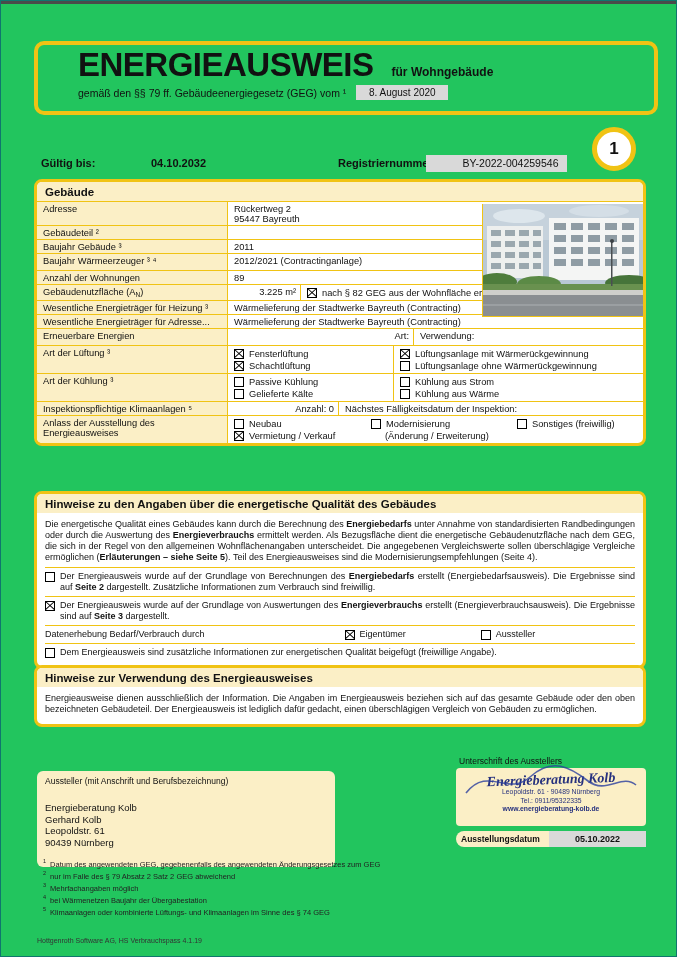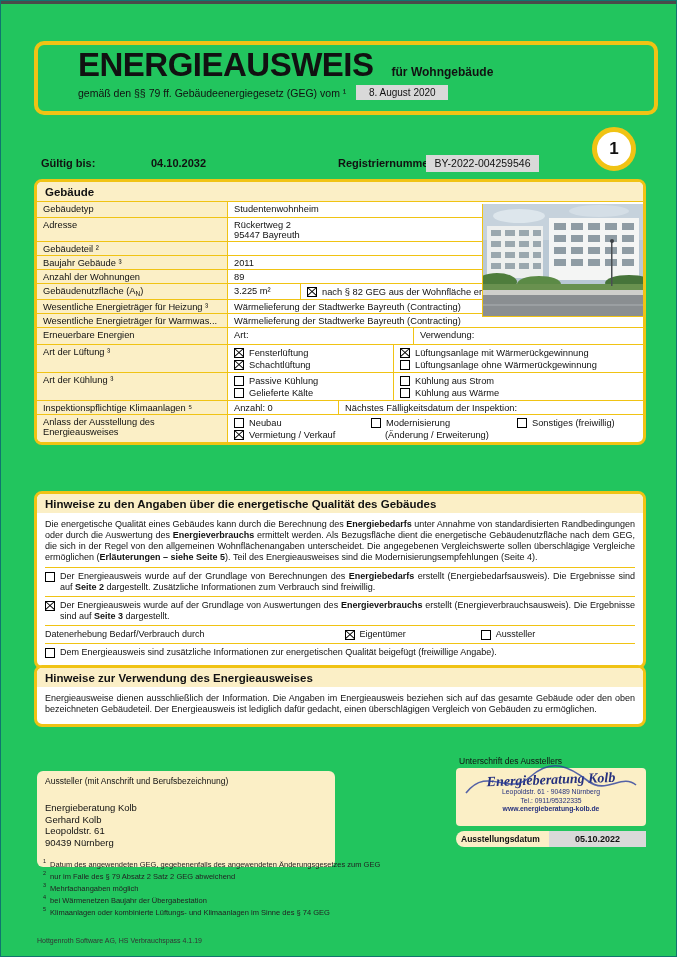--- a/index.html
+++ b/index.html
@@ -17,31 +17,31 @@
   .law-line{display:flex;align-items:center;gap:10px;font-size:10.5px;margin-top:2px;}
   .gray-box{background:var(--gray);text-align:center;font-size:10px;}
   .law-date{width:92px;padding:2px 0;}
 
   
   .valid-row{position:absolute;left:40px;top:154px;width:560px;height:18px;font-size:11px;}
   .valid-row .lab{font-weight:bold;position:absolute;top:2px;}
   .vl1{left:0;}
   .vd1{left:110px;}
   .vl2{left:297px;}
-  .reg-box{position:absolute;left:385px;top:0;width:113px;height:17px;line-height:17px;font-size:10.5px;}
+  .reg-box{position:absolute;left:385px;top:0;width:113px;height:17px;line-height:17px;font-size:10.5px;padding-left:28px;}
   .page-badge{position:absolute;left:591px;top:126px;width:34px;height:34px;border:5px solid var(--y);border-radius:50%;text-align:center;line-height:34px;font-size:17px;font-weight:bold;background:#fff;}
 
   
   .gbox{position:absolute;left:33px;top:178px;width:606px;border:3px solid var(--y);border-radius:8px;overflow:hidden;background:#fff;}
   .sec-title{background:var(--cream);font-weight:bold;font-size:11.5px;padding:4px 8px 3px;}
   .trow{display:flex;border-top:1px solid var(--y);align-items:stretch;font-size:9.3px;}
   .tlabel{width:180px;flex:none;background:var(--cream);padding:2px 4px 1px 6px;border-right:1px solid var(--y);}
   .tc{padding:2px 4px 1px 6px;}
   .tc.grow{flex:1;}
-  .tc.bR{border-right:1px solid var(--y);}
+  .tc.bR{border-right:1px solid var(--y);text-align:right;}
   .cline{display:flex;align-items:center;line-height:12px;}
   .cb{width:8px;height:8px;border:1px solid #000;display:inline-block;position:relative;flex:none;background:#fff;margin-right:5px;vertical-align:-1px;}
   .cb.checked::before,.cb.checked::after{content:"";position:absolute;top:3px;left:-2px;width:12px;height:1.1px;background:#000;}
   .cb.checked::before{transform:rotate(42deg);}
   .cb.checked::after{transform:rotate(-42deg);}
   .cbitem{display:inline-flex;align-items:center;}
   .photo{position:absolute;right:0;top:22px;width:160px;height:112px;border-left:1px solid var(--y);border-bottom:1px solid var(--y);overflow:hidden;background:#b9c8d4;}
   .sub{font-size:6.5px;vertical-align:-2px;}
   .anl-item{display:inline-flex;align-items:center;}
   .w137{width:137px;flex:none;}
@@ -96,43 +96,43 @@
     <span class="lab vl1">Gültig bis:</span>
     <span class="lab vd1">04.10.2032</span>
     <span class="lab vl2">Registriernummer:</span>
     <span class="gray-box reg-box">BY-2022-004259546</span>
   </div>
   <div class="page-badge">1</div>
 
   <div class="gbox">
     <div class="sec-title">Gebäude</div>
 
-    <div class="trow" style="min-height:15px">
-      <div class="tlabel">Gebäudetyp</div>
-      <div class="tc grow">Studentenwohnheim</div>
-    </div>
 
     <div class="trow" style="min-height:23px">
       <div class="tlabel">Adresse</div>
       <div class="tc grow">
         <span style="display:block">Rückertweg 2</span>
         <span style="display:block">95447 Bayreuth</span>
       </div>
     </div>
 
     <div class="trow" style="min-height:11px">
       <div class="tlabel">Gebäudeteil ²</div>
       <div class="tc grow"></div>
     </div>
 
     <div class="trow" style="min-height:11px">
       <div class="tlabel">Baujahr Gebäude ³</div>
       <div class="tc grow">2011</div>
     </div>
 
+    <div class="trow" style="min-height:16px">
+      <div class="tlabel">Baujahr Wärmeerzeuger ³ ⁴</div>
+      <div class="tc grow">2012/2021 (Contractinganlage)</div>
+    </div>
 
     <div class="trow" style="min-height:12px">
       <div class="tlabel">Anzahl der Wohnungen</div>
       <div class="tc grow">89</div>
     </div>
 
     <div class="trow" style="min-height:11px">
       <div class="tlabel">
         <span>Gebäudenutzfläche (A</span><span class="sub">N</span><span>)</span>
       </div>
@@ -142,21 +142,21 @@
         <span>nach § 82 GEG aus der Wohnfläche ermittelt</span>
       </div>
     </div>
 
     <div class="trow" style="min-height:11px">
       <div class="tlabel">Wesentliche Energieträger für Heizung ³</div>
       <div class="tc grow">Wärmelieferung der Stadtwerke Bayreuth (Contracting)</div>
     </div>
 
     <div class="trow" style="min-height:11px">
-      <div class="tlabel">Wesentliche Energieträger für Warmwas...</div>
+      <div class="tlabel">Wesentliche Energieträger für Adresse...</div>
       <div class="tc grow">Wärmelieferung der Stadtwerke Bayreuth (Contracting)</div>
     </div>
 
     <div class="trow" style="min-height:16px">
       <div class="tlabel">Erneuerbare Energien</div>
       <div class="tc bR" style="width:175px;flex:none">Art:</div>
       <div class="tc grow">Verwendung:</div>
     </div>
 
     <div class="trow" style="min-height:23px">

